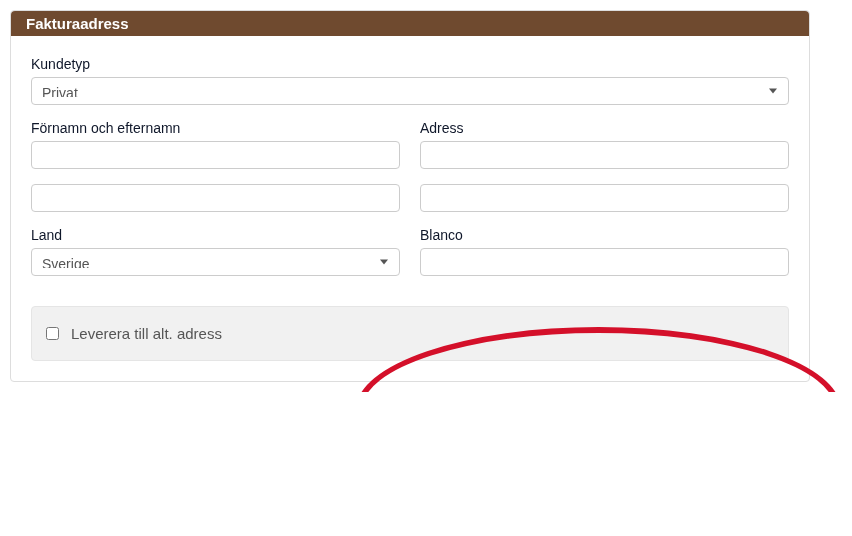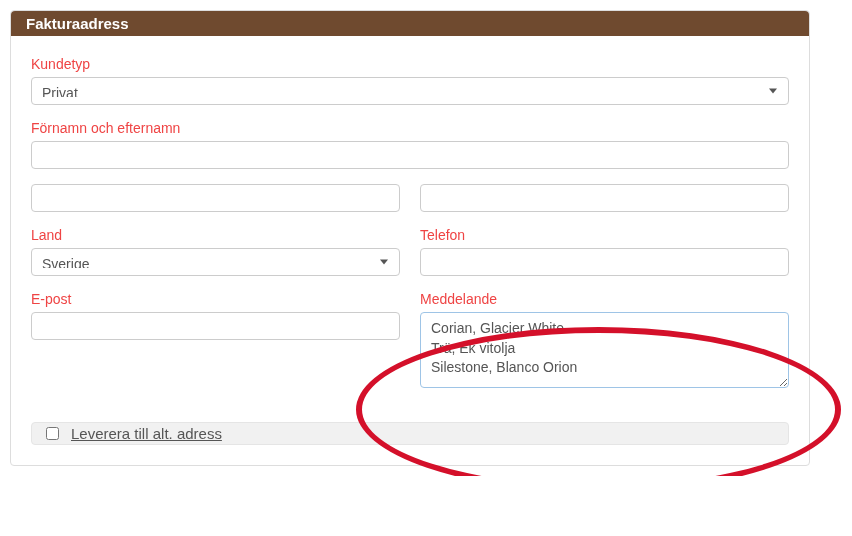--- a/index.html
+++ b/index.html
@@ -40,21 +40,21 @@
       gap: 20px;
       margin-bottom: 15px;
     }
     .col {
       flex: 1;
       min-width: 0;
     }
     .field-label {
       display: block;
       font-size: 14px;
-      color: #ef4444;
+      color: #0f172a;
       margin-bottom: 5px;
       font-weight: 400;
     }
     .text-input, .select-input, .textarea-input {
       width: 100%;
       border: 1px solid #ccc;
       border-radius: 4px;
       padding: 7px 10px;
       font-size: 14px;
       font-family: inherit;
@@ -91,27 +91,26 @@
       border-right: 4px solid transparent;
       border-top: 5px solid #555;
       transform: translateY(-50%);
       pointer-events: none;
     }
     .deliver-row {
       margin-top: 30px;
       background: #f1f1f1;
       border: 1px solid #e5e5e5;
       border-radius: 4px;
-      padding: 2px 14px;
+      padding: 18px 14px;
       display: flex;
       align-items: center;
       gap: 12px;
       font-size: 15px;
       color: #555;
-      text-decoration: underline;
     }
     .deliver-row input[type="checkbox"] {
       width: 13px;
       height: 13px;
     }
     .annotation-ellipse {
       position: absolute;
       border: 6px solid #d4102a;
       border-radius: 50%;
       pointer-events: none;
@@ -131,20 +130,24 @@
           <option>Privat</option>
         </select>
       </div>
     </div>
 
     <div class="two-col">
       <div class="col">
         <label class="field-label">Förnamn och efternamn</label>
         <input type="text" class="text-input" value="" style="">
       </div>
+      <div class="col">
+        <label class="field-label">Adress</label>
+        <input type="text" class="text-input" value="" style="">
+      </div>
     </div>
 
     <div class="two-col">
       <div class="col">
         <input type="text" class="text-input" value="" style="">
       </div>
       <div class="col">
         <input type="text" class="text-input" value="" style="">
       </div>
     </div>
@@ -152,37 +155,25 @@
     <div class="two-col">
       <div class="col">
         <label class="field-label">Land</label>
         <div class="select-wrap">
           <select class="select-input">
             <option>Sverige</option>
           </select>
         </div>
       </div>
       <div class="col">
-        <label class="field-label">Telefon</label>
+        <label class="field-label">Blanco</label>
         <input type="text" class="text-input" value="" style="">
       </div>
     </div>
 
-    <div class="two-col" style="margin-bottom:0;">
-      <div class="col">
-        <label class="field-label">E-post</label>
-        <input type="text" class="text-input" value="" style="">
-      </div>
-      <div class="col">
-        <label class="field-label">Meddelande</label>
-        <textarea class="textarea-input" style="">Corian, Glacier White
-Trä, Ek vitolja
-Silestone, Blanco Orion</textarea>
-      </div>
-    </div>
 
     <div class="deliver-row">
       <input type="checkbox" style="">
       <span>Leverera till alt. adress</span>
     </div>
 
     <div class="annotation-ellipse" style="left:345px; top:291px; width:485px; height:165px;"></div>
   </div>
 </div>
 

